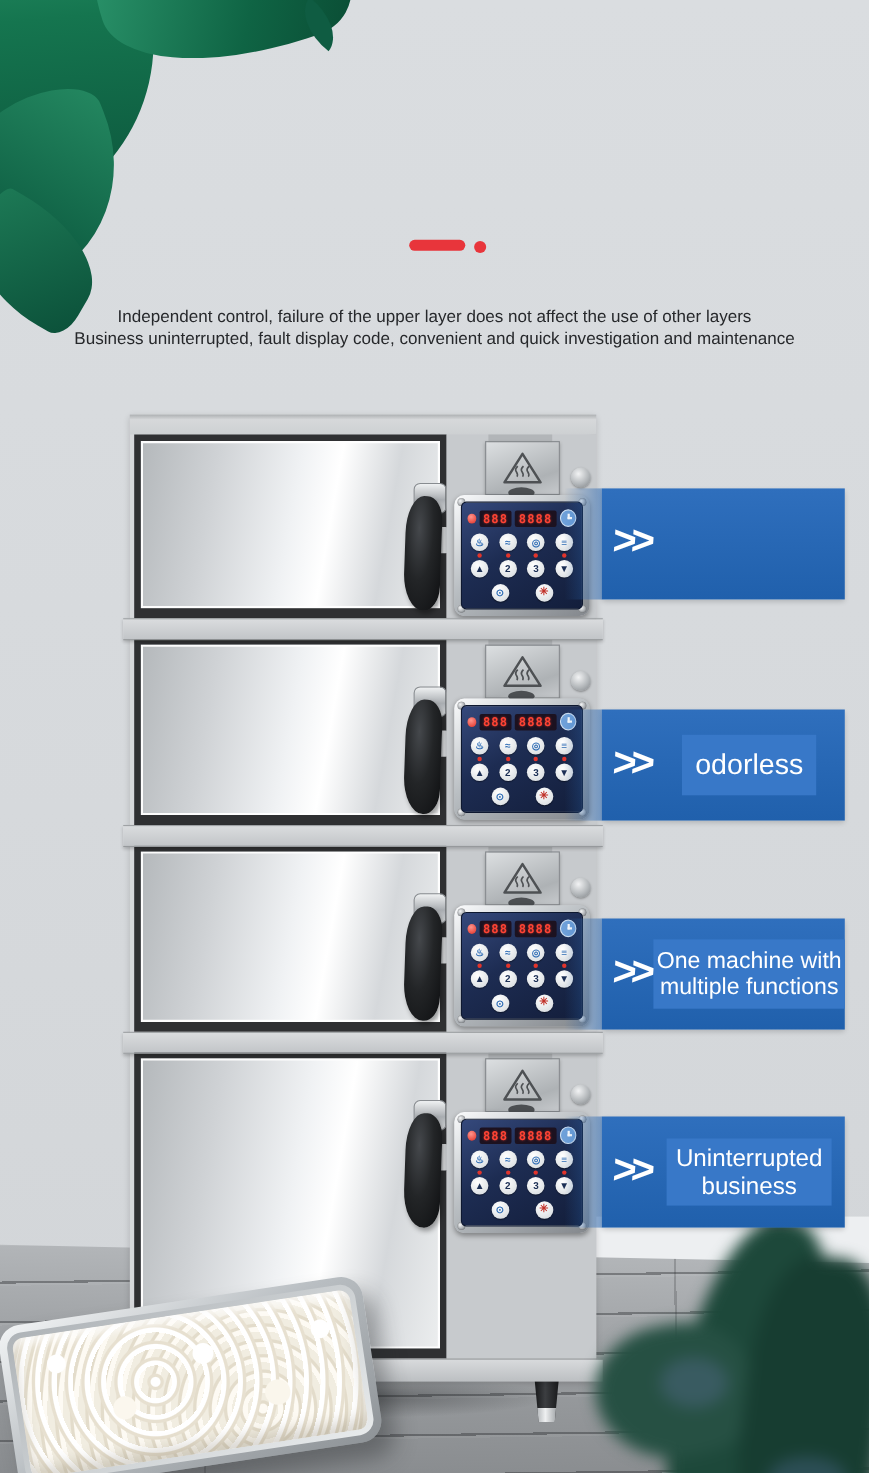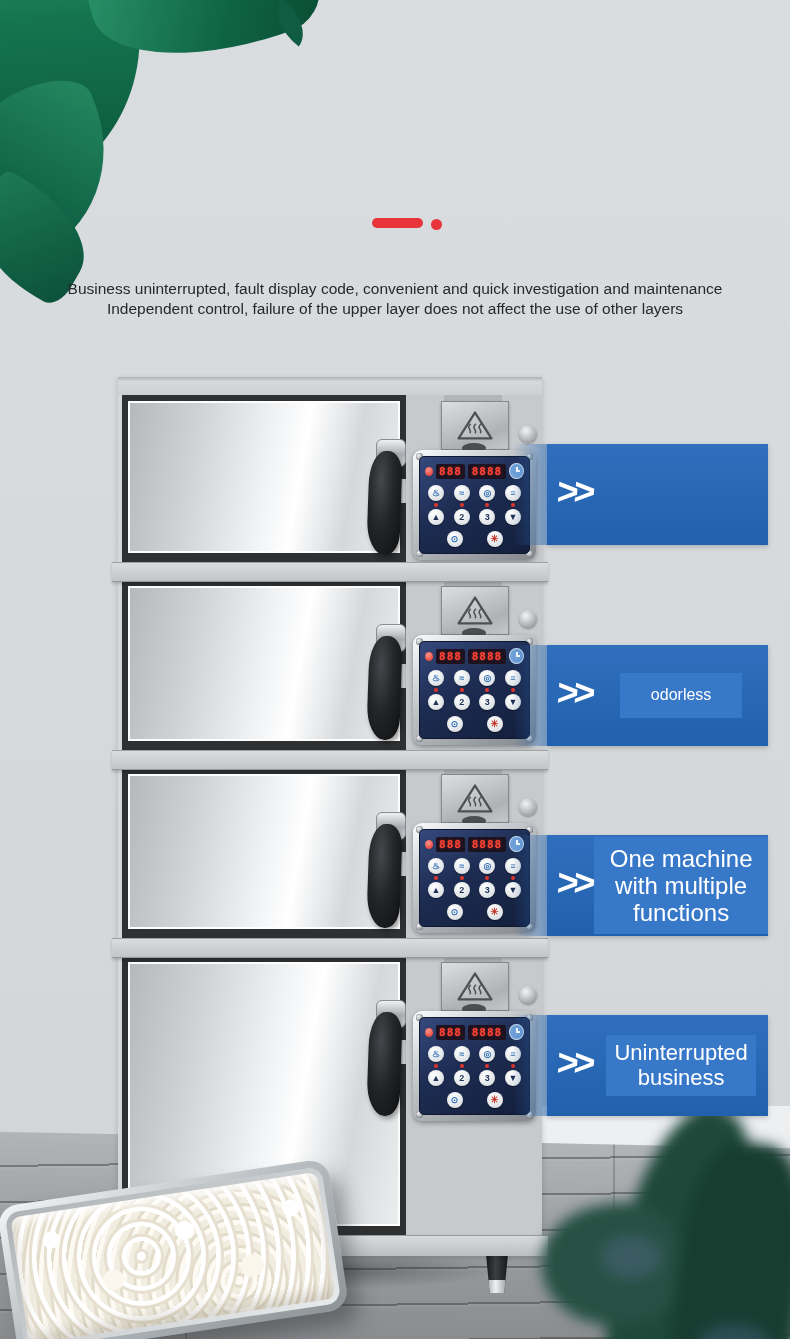--- a/index.html
+++ b/index.html
@@ -130,22 +130,22 @@
     background:linear-gradient(90deg,rgba(43,105,180,0),rgba(43,105,180,.55));}
   .callout:nth-child(1){top:444px;}
   .callout:nth-child(2){top:645px;}
   .callout:nth-child(3){top:835px;}
   .callout:nth-child(4){top:1015px;}
   .chev{margin-left:10px;margin-right:4px;color:#fff;font-weight:800;font-size:37px;
     letter-spacing:-5px;transform:skewX(-4deg);padding-bottom:6px;}
   .hl{margin-left:auto;margin-right:auto;background:#3878c8;color:#fff;text-align:center;
     line-height:1.13;font-weight:500;}
   .callout:nth-child(1) .hl{width:142px;font-size:26px;padding:5px 3px;}
-  .callout:nth-child(2) .hl{width:116px;font-size:16px;padding:13px 3px;}
-  .callout:nth-child(3) .hl{width:170px;font-size:24px;padding:8px 2px;}
+  .callout:nth-child(2) .hl{width:116px;font-size:26px;padding:13px 3px;}
+  .callout:nth-child(3) .hl{width:170px;font-size:21px;padding:8px 2px;}
   .callout:nth-child(4) .hl{width:146px;font-size:22px;padding:6px 2px;}
   
   .tray{position:absolute;left:6px;top:1182px;width:334px;height:152px;z-index:6;
     transform:rotate(-8.5deg);border-radius:20px;padding:7px;box-sizing:border-box;
     background:linear-gradient(155deg,#f2f4f5 0%,#b9bec2 45%,#8e9397 100%);
     box-shadow:10px 16px 20px rgba(35,37,40,.38);}
   .tray-in{width:100%;height:100%;border-radius:14px;padding:5px;box-sizing:border-box;
     background:linear-gradient(155deg,#aeb3b7,#e8ebec);}
   .rice{width:100%;height:100%;border-radius:10px;background-color:#f1ede1;
     background-image:
@@ -178,22 +178,22 @@
     <div class="leaf lf3"></div>
     <div class="leaf lf4"></div>
     <div class="leaf lf5"></div>
   </div>
 
   <div class="divider">
     <span class="bar"></span>
     <span class="dot"></span>
   </div>
   <div class="desc">
+    <div>Independent control, failure of the upper layer does not affect the use of other layers</div>
     <div>Business uninterrupted, fault display code, convenient and quick investigation and maintenance</div>
-    <div>Independent control, failure of the upper layer does not affect the use of other layers</div>
   </div>
 
   <div class="wall-strip"></div>
   <div class="floor"></div>
   <div class="machine-shadow"></div>
 
   <div class="leg leg1">
       <div class="foot"></div>
     </div>
   <div class="leg leg2">

